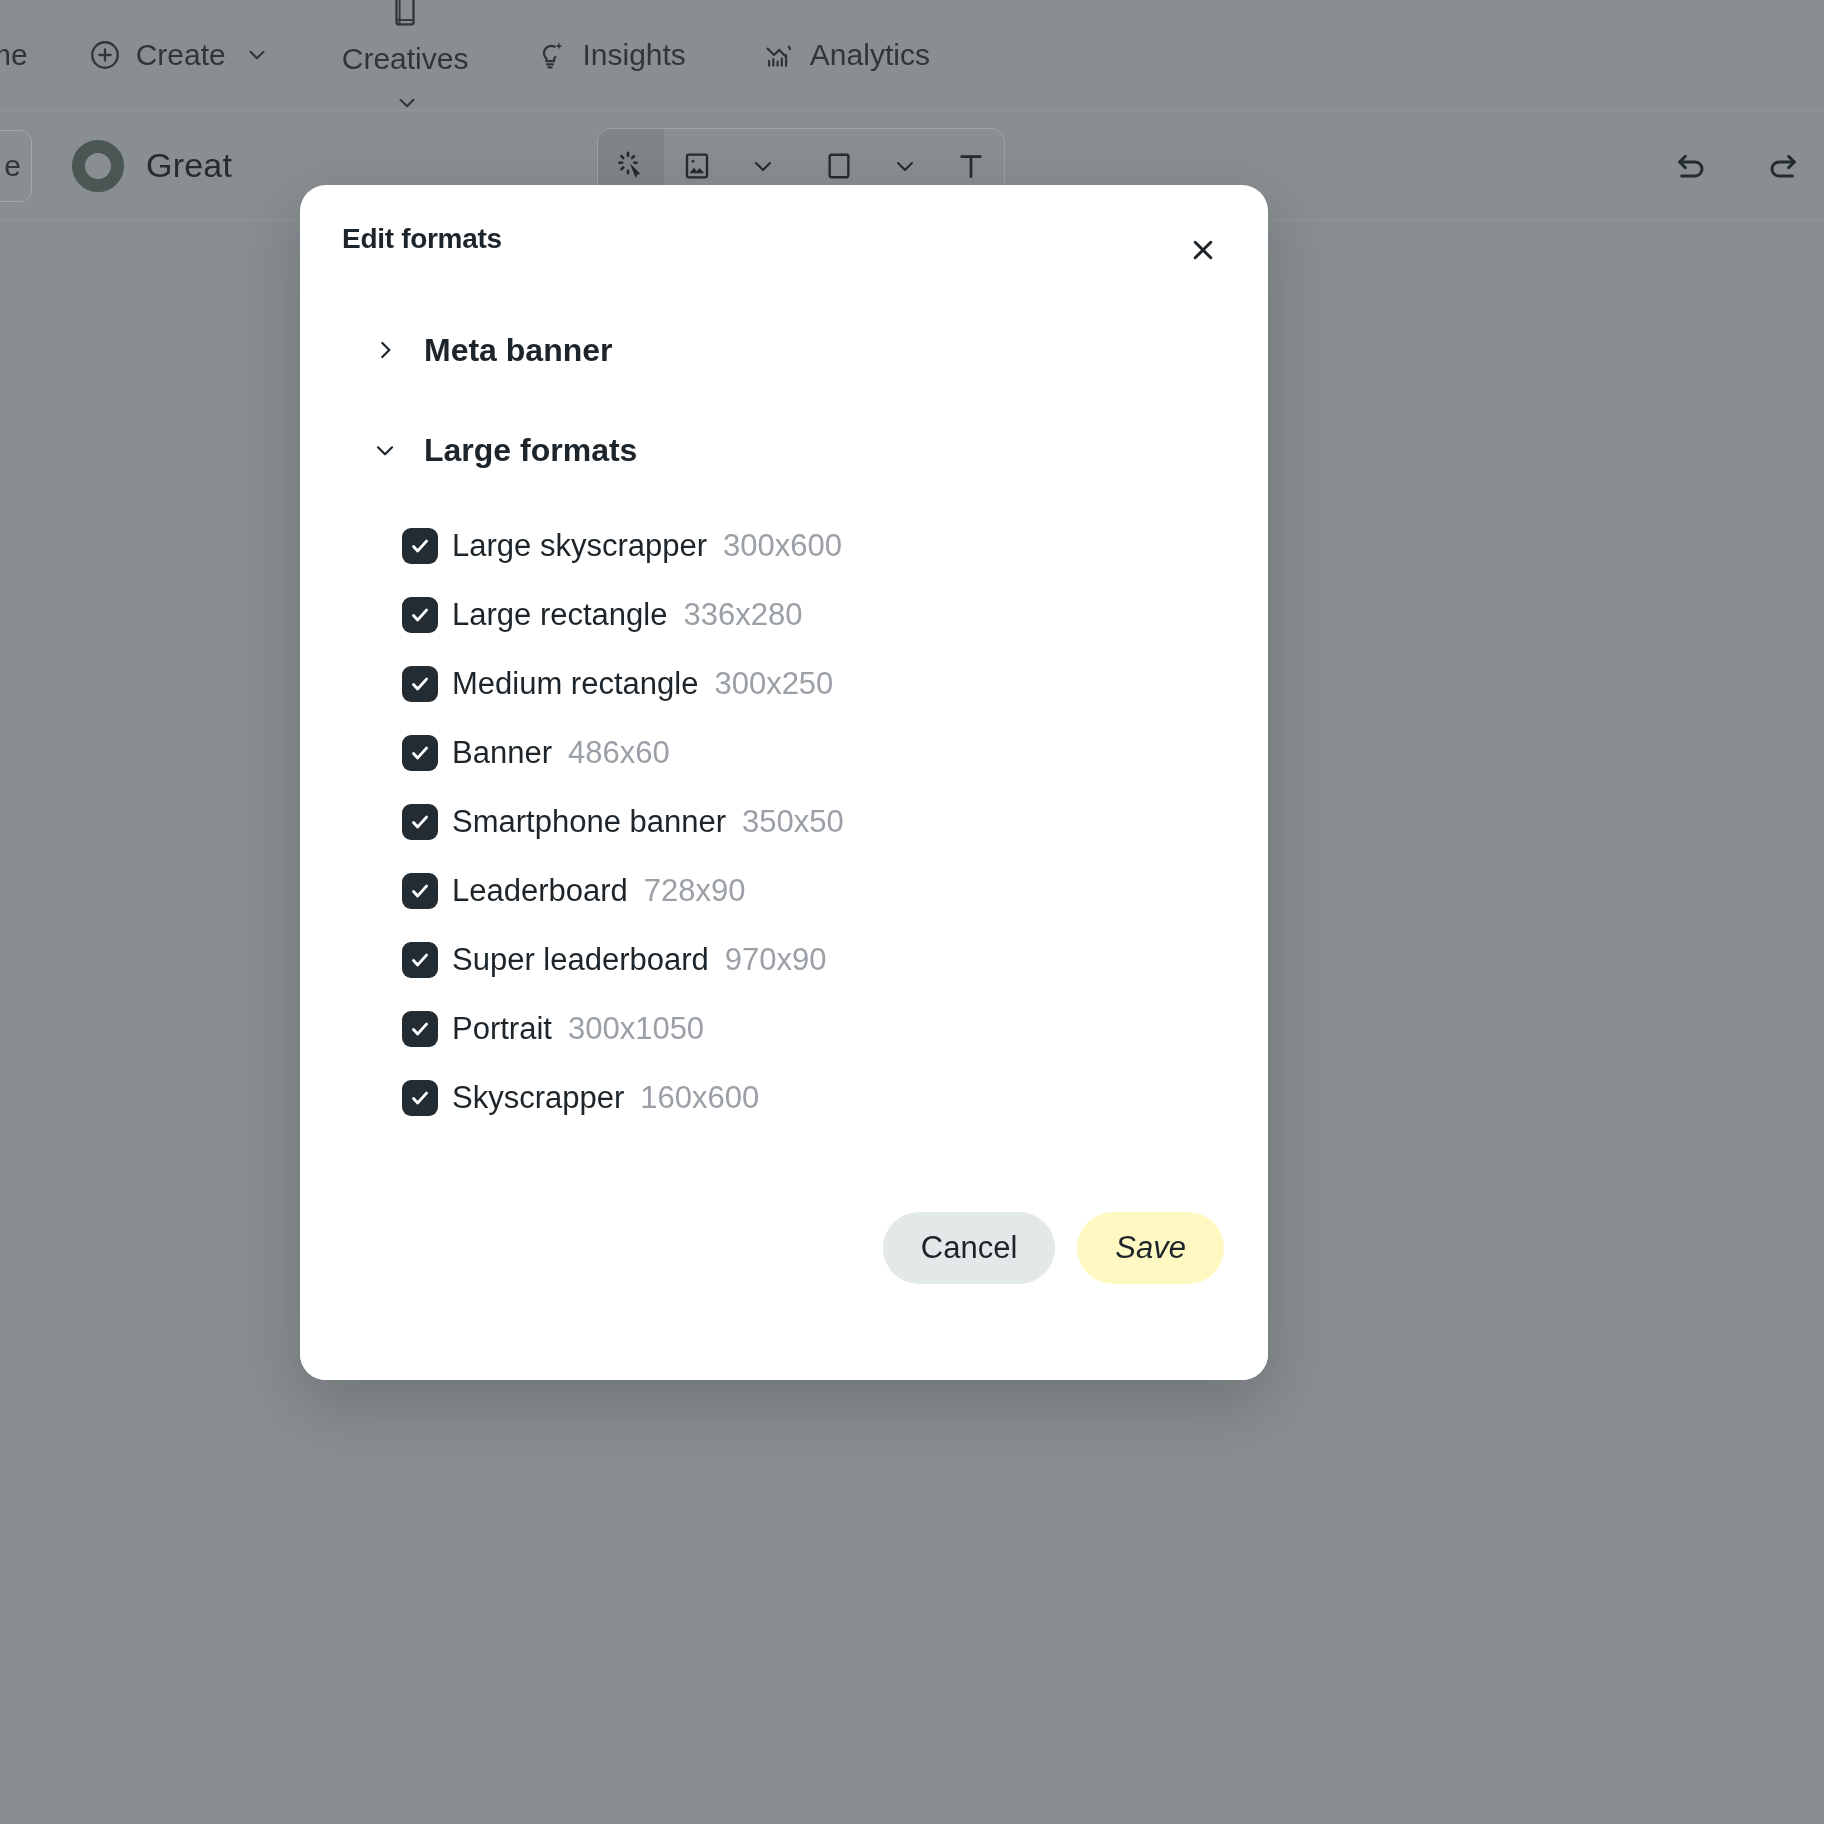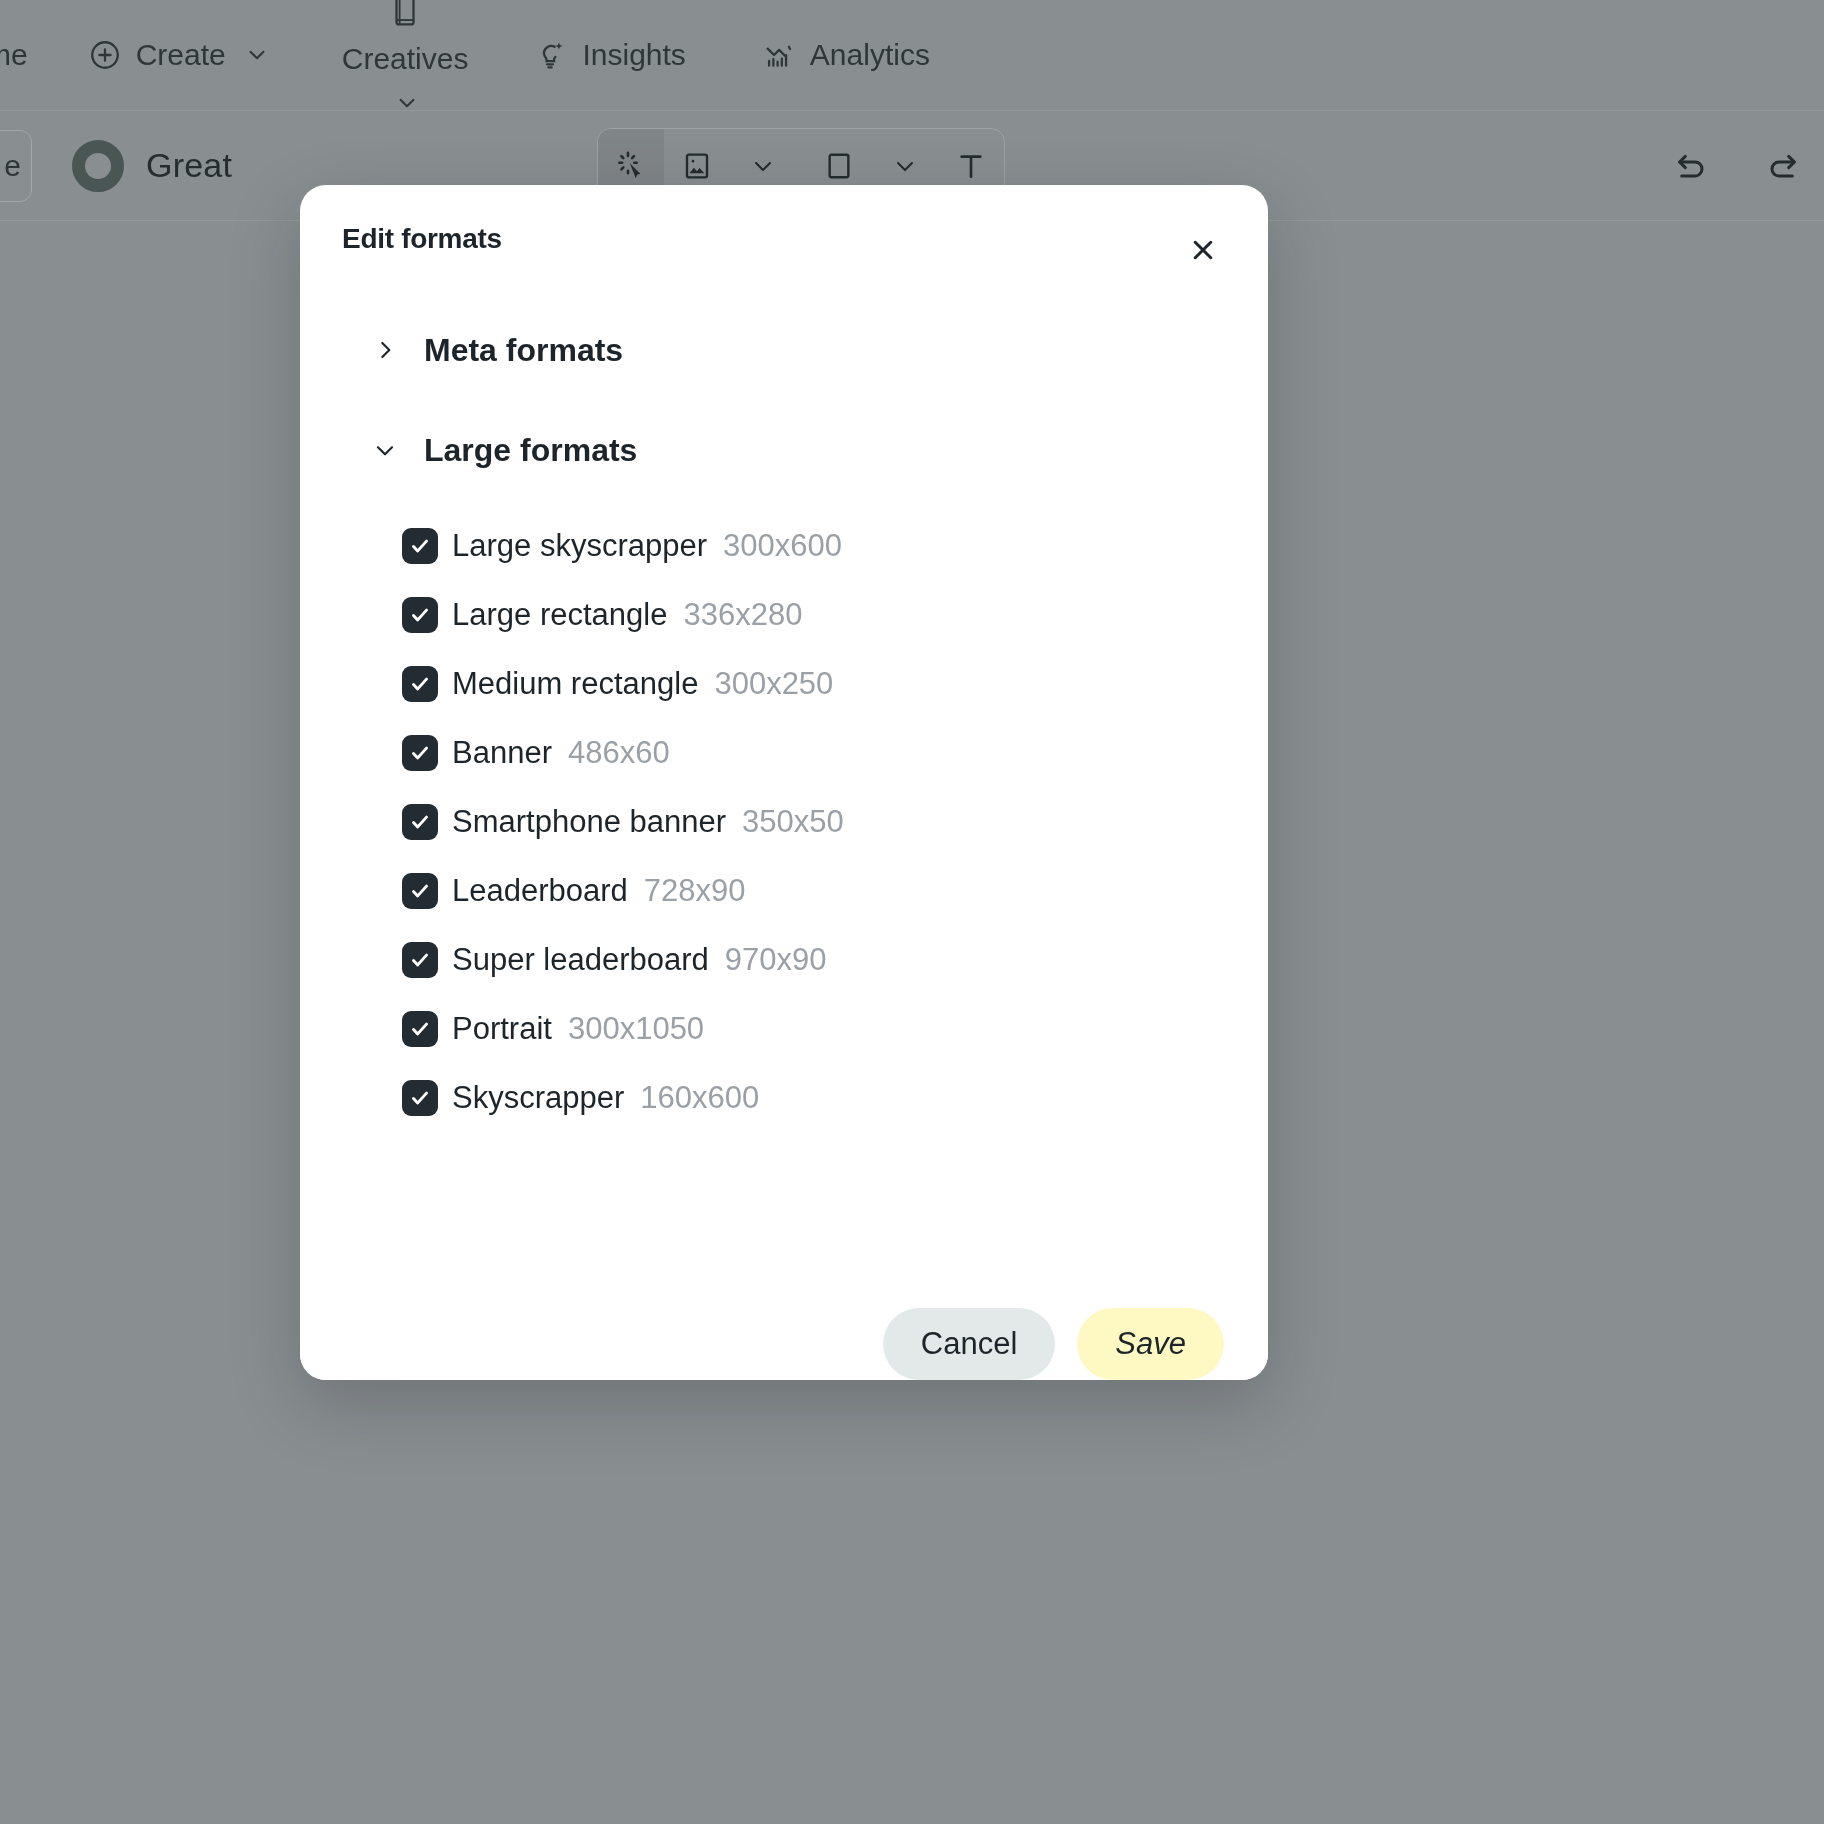--- a/index.html
+++ b/index.html
@@ -225,21 +225,21 @@
     color: #9aa0a6;
     white-space: nowrap;
     margin-left: 2px;
   }
 
   .modal-foot {
     position: absolute;
     left: 0; right: 0; bottom: 0;
     height: 168px;
     display: flex;
-    align-items: flex-end;
+    align-items: flex-start;
     justify-content: flex-end;
     gap: 22px;
     padding-right: 44px;
     background: #ffffff;
   }
   .btn {
     border: none;
     border-radius: 999px;
     font-family: "Liberation Sans", sans-serif;
     font-size: 31px;
@@ -395,21 +395,21 @@
   </div>
 
   <div class="modal-body">
 
     <div class="group-head">
       <span class="gchev">
         <svg width="26" height="26" viewBox="0 0 24 24" fill="none" stroke="#1d252a" stroke-width="2">
           <path d="M9.5 5.5l6.5 6.5-6.5 6.5" stroke-linecap="round" stroke-linejoin="round"></path>
         </svg>
       </span>
-      <span class="group-label">Meta formats</span>
+      <span class="group-label">Meta banner</span>
     </div>
 
     <div class="group-gap"></div>
 
     <div class="group-head">
       <span class="gchev">
         <svg width="26" height="26" viewBox="0 0 24 24" fill="none" stroke="#1d252a" stroke-width="2">
           <path d="M5.5 9.5l6.5 6.5 6.5-6.5" stroke-linecap="round" stroke-linejoin="round"></path>
         </svg>
       </span>

